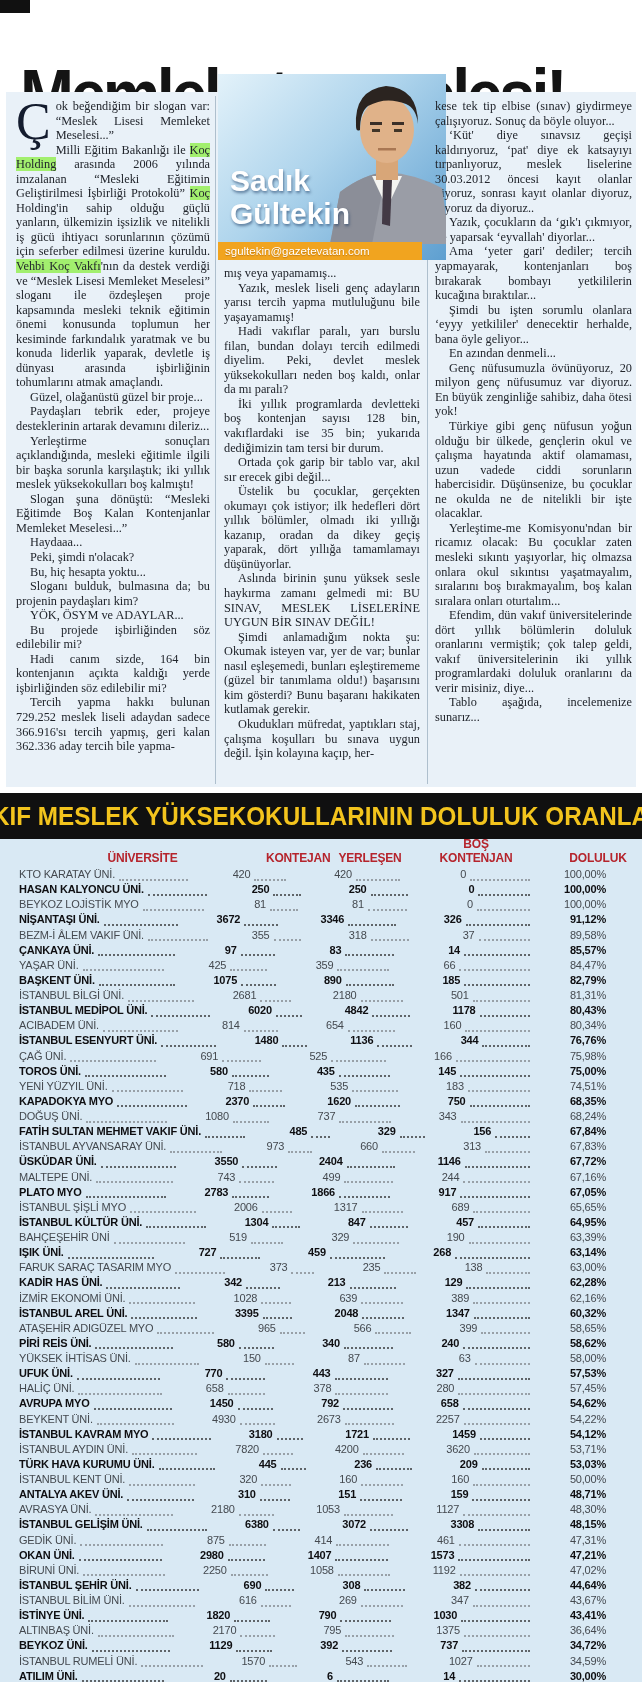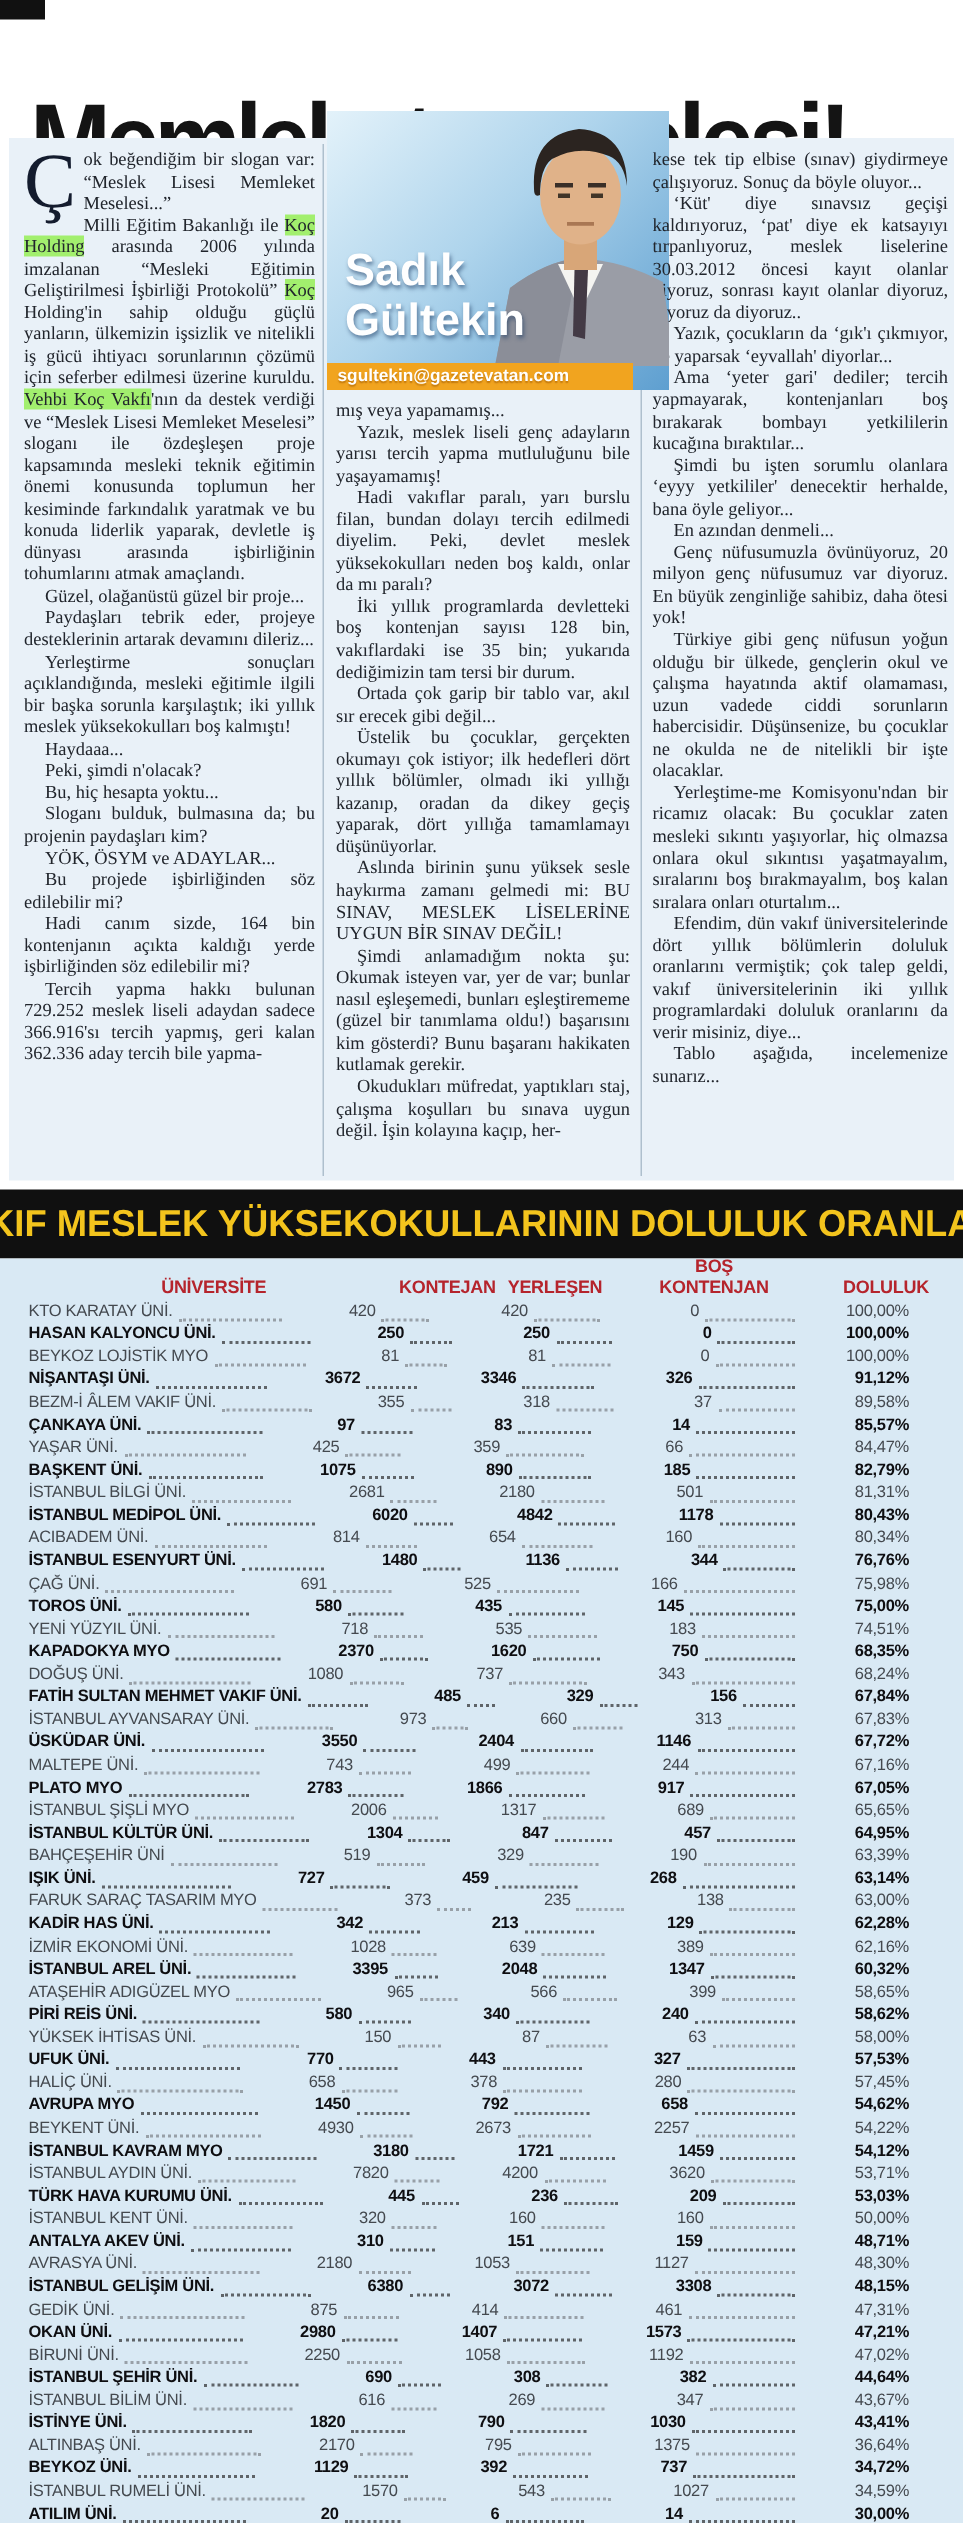--- a/index.html
+++ b/index.html
@@ -33,21 +33,21 @@
   }
   .byline-name{
     position:absolute;left:12px;bottom:30px;z-index:3;
     font-family:"Liberation Sans",sans-serif;font-weight:bold;color:#ffffff;
     font-size:30px;line-height:33px;text-shadow:1px 2px 3px rgba(30,60,100,.6);
   }
   .portrait{position:absolute;right:-4px;bottom:16px;z-index:2;}
   .email-band{
     position:absolute;left:0;bottom:0;width:204px;height:18px;z-index:4;
     background:#f1a41f;color:#fff;font-family:"Liberation Sans",sans-serif;
-    font-size:11.5px;font-weight:bold;line-height:18px;padding-left:7px;
+    font-size:11.5px;font-weight:normal;line-height:18px;padding-left:7px;
     text-shadow:0 1px 1px rgba(160,90,0,.6);box-sizing:border-box;
   }
   
   .table-title-bar{
     position:absolute;left:0;top:793px;width:642px;height:46px;background:#101010;
     display:flex;align-items:center;justify-content:center;
   }
   .table-title{
     font-family:"Liberation Sans",sans-serif;font-weight:bold;font-size:25px;
     color:#f3c41d;white-space:nowrap;letter-spacing:0;transform:scaleX(0.97);
@@ -57,21 +57,21 @@
     box-sizing:border-box;padding-top:5px;font-family:"Liberation Sans",sans-serif;
   }
   .t-head{
     display:flex;align-items:flex-end;height:21px;padding:0 8px 3px 19px;
     color:#b5242c;font-weight:bold;font-size:12px;letter-spacing:-0.2px;
   }
   .t-head .h-name{flex:1;text-align:center;}
   .t-head .h-kont{width:58px;text-align:center;margin-left:0;}
   .t-head .h-yer{width:64px;text-align:center;margin-left:14px;}
   .t-head .h-bos{width:100px;text-align:center;margin-left:24px;}
-  .t-head .h-dol{width:72px;text-align:left;margin-left:36px;margin-top:32px;}
+  .t-head .h-dol{width:72px;text-align:center;margin-left:36px;margin-top:32px;}
   .t-body{padding:0 36px 0 19px;}
   .t-row{display:flex;align-items:flex-start;height:15.13px;font-size:11px;letter-spacing:-0.2px;color:#44494f;}
   .t-row .name{white-space:nowrap;}
   .t-row .dots{border-bottom:2px dotted #98a0a7;height:2px;margin:0 4px;align-self:center;transform:translateY(3px);}
   .t-row .d1{flex:2.2;} .t-row .d2{flex:1;} .t-row .d3{flex:1.4;} .t-row .d4{flex:1.9;}
   .t-row .val{text-align:right;white-space:nowrap;}
   .t-row .v-kont{width:58px;} .t-row .v-yer{width:62px;} .t-row .v-bos{width:62px;} .t-row .v-dol{width:72px;}
   .t-row.b{color:#0e0e11;font-weight:bold;}
   .t-row.b .dots{border-color:#5f6468;}
 </style>
@@ -85,20 +85,21 @@
 <div class="article-bg"></div>
 <div class="vrule" id="vrule1"></div>
 <div class="vrule" id="vrule2"></div>
 
 <div class="col" id="col1">
     <p class="para noindent"><span class="dropcap">Ç</span>ok beğendiğim bir slogan var: “Meslek Lisesi Memleket Meselesi...”</p>
     <p class="para noindent">Milli Eğitim Bakanlığı ile <span class="hl">Koç Holding</span> arasında 2006 yılında imzalanan “Mesleki Eğitimin Geliştirilmesi İşbirliği Protokolü” <span class="hl">Koç</span> Holding'in sahip olduğu güçlü yanların, ülkemizin işsizlik ve nitelikli iş gücü ihtiyacı sorunlarının çözümü için seferber edilmesi üzerine kuruldu. <span class="hl">Vehbi Koç Vakfı</span>'nın da destek verdiği ve “Meslek Lisesi Memleket Meselesi” sloganı ile özdeşleşen proje kapsamında mesleki teknik eğitimin önemi konusunda toplumun her kesiminde farkındalık yaratmak ve bu konuda liderlik yaparak, devletle iş dünyası arasında işbirliğinin tohumlarını atmak amaçlandı.</p>
     <p class="para">Güzel, olağanüstü güzel bir proje...</p>
     <p class="para">Paydaşları tebrik eder, projeye desteklerinin artarak devamını dileriz...</p>
     <p class="para">Yerleştirme sonuçları açıklandığında, mesleki eğitimle ilgili bir başka sorunla karşılaştık; iki yıllık meslek yüksekokulları boş kalmıştı!</p>
+    <p class="para">Slogan şuna dönüştü: “Mesleki Eğitimde Boş Kalan Kontenjanlar Memleket Meselesi...”</p>
     <p class="para">Haydaaa...</p>
     <p class="para">Peki, şimdi n'olacak?</p>
     <p class="para">Bu, hiç hesapta yoktu...</p>
     <p class="para">Sloganı bulduk, bulmasına da; bu projenin paydaşları kim?</p>
     <p class="para">YÖK, ÖSYM ve ADAYLAR...</p>
     <p class="para">Bu projede işbirliğinden söz edilebilir mi?</p>
     <p class="para">Hadi canım sizde, 164 bin kontenjanın açıkta kaldığı yerde işbirliğinden söz edilebilir mi?</p>
     <p class="para">Tercih yapma hakkı bulunan 729.252 meslek liseli adaydan sadece 366.916'sı tercih yapmış, geri kalan 362.336 aday tercih bile yapma-</p>
   </div>
 

